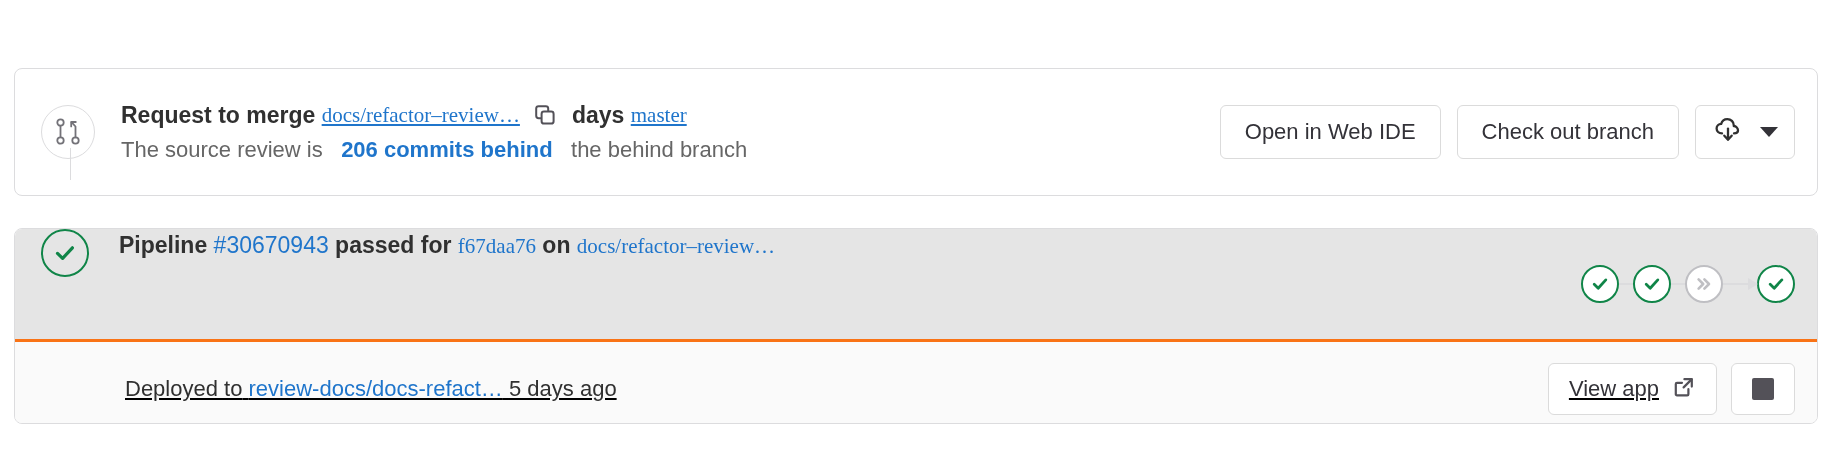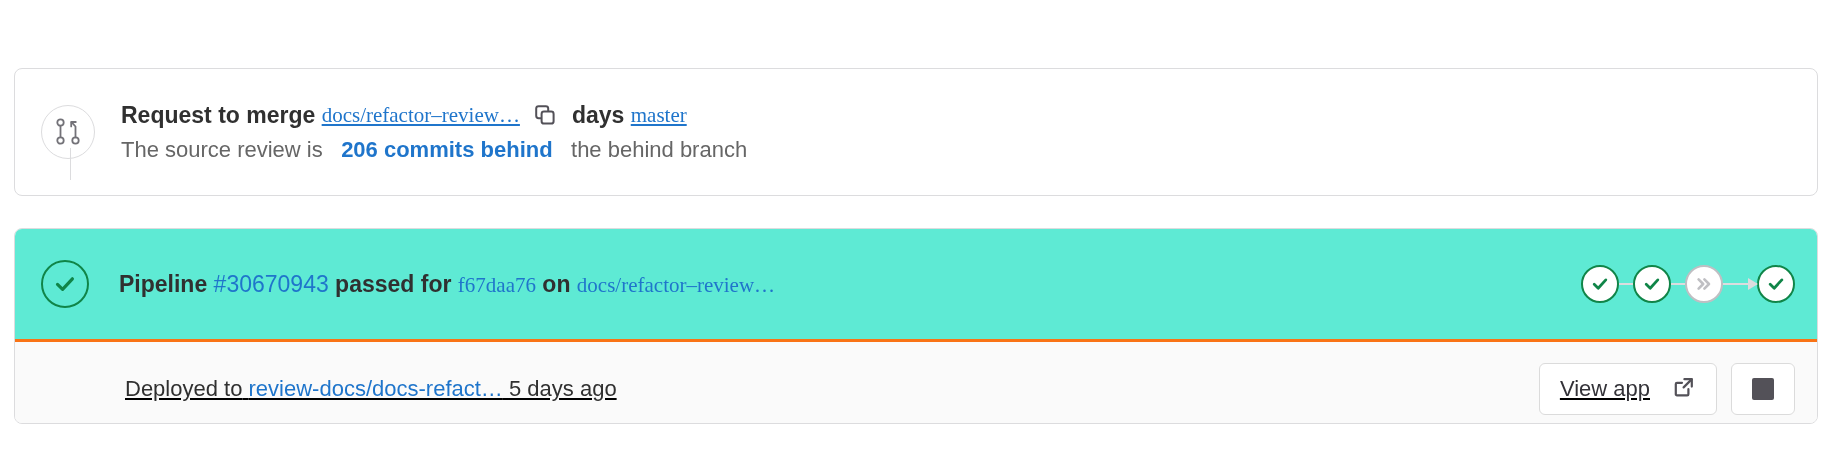--- a/index.html
+++ b/index.html
@@ -104,24 +104,23 @@
     top: 148px;
     width: 1px;
     height: 32px;
     background: #dcdcde;
   }
 
   
   #pipeline-widget { left: 14px; top: 180px; width: 1804px; height: 196px; overflow: hidden; }
   .pl-main {
     display: flex;
-    align-items: center;
     height: 110px;
     padding: 0 22px 0 26px;
-    background: #5eead4;
+    background: #e5e5e5;
   }
   .status-circle {
     width: 48px; height: 48px;
     border: 2px solid #108548;
     border-radius: 50%;
     display: flex; align-items: center; justify-content: center;
     flex: 0 0 auto;
     margin-right: 30px;
   }
   .pl-text {
@@ -181,21 +180,21 @@
     min-width: 0;
     font-size: 22px;
     line-height: 30px;
     color: #303030;
     white-space: nowrap;
   }
   .deploy-text a { color: #1f75cb; text-decoration: none; }
   .deploy-time { color: #303030; }
   .footer-actions { display: flex; align-items: center; gap: 14px; flex: 0 0 auto; }
   .btn-view {
-    gap: 22px;
+    gap: 13px;
     height: 52px;
     padding: 0 20px;
   }
   .btn-icon-only {
     width: 64px;
     height: 52px;
     padding: 0;
   }
   .stop-square { width: 22px; height: 22px; background: #535158; border-radius: 2px; }
 </style>
@@ -235,20 +234,34 @@
         </div>
         <div class="mr-sub">
           <span>The source review is</span>
           <span>&nbsp;</span>
           <a href="#">206 commits behind</a>
           <span>&nbsp;</span>
           <span>the behind branch</span>
         </div>
       </div>
 
+      <div class="mr-actions">
+        <button class="btn">Open in Web IDE</button>
+        <button class="btn">Check out branch</button>
+        <button class="btn btn-split">
+          <span>
+            <svg width="28" height="26" viewBox="0 0 28 26" fill="none">
+              <path d="M8 16.4 C4.7 16.4 2.6 14.2 2.6 11.6 C2.6 9.0 4.6 7.0 7.2 6.9 C7.9 4.1 10.4 2.1 13.4 2.1 C16.9 2.1 19.8 4.9 19.8 8.4 C19.8 8.6 19.8 8.8 19.78 9.0 C22.1 9.3 24 11.2 24 13.6 C24 15.9 22.2 16.4 20 16.4" stroke="#303030" stroke-width="2.3" stroke-linecap="round" stroke-linejoin="round"></path>
+              <path d="M14 11.6 L14 22.4" stroke="#303030" stroke-width="2.3" stroke-linecap="round"></path>
+              <path d="M10.3 18.7 L14 22.6 L17.7 18.7" stroke="#303030" stroke-width="2.3" stroke-linecap="round" stroke-linejoin="round"></path>
+            </svg>
+          </span>
+          <span class="caret"></span>
+        </button>
+      </div>
 
     </div>
   </div>
 
   <div id="connector"></div>
 
   <div class="card" id="pipeline-widget">
 
     <div class="pl-main">
       <div class="status-circle">

